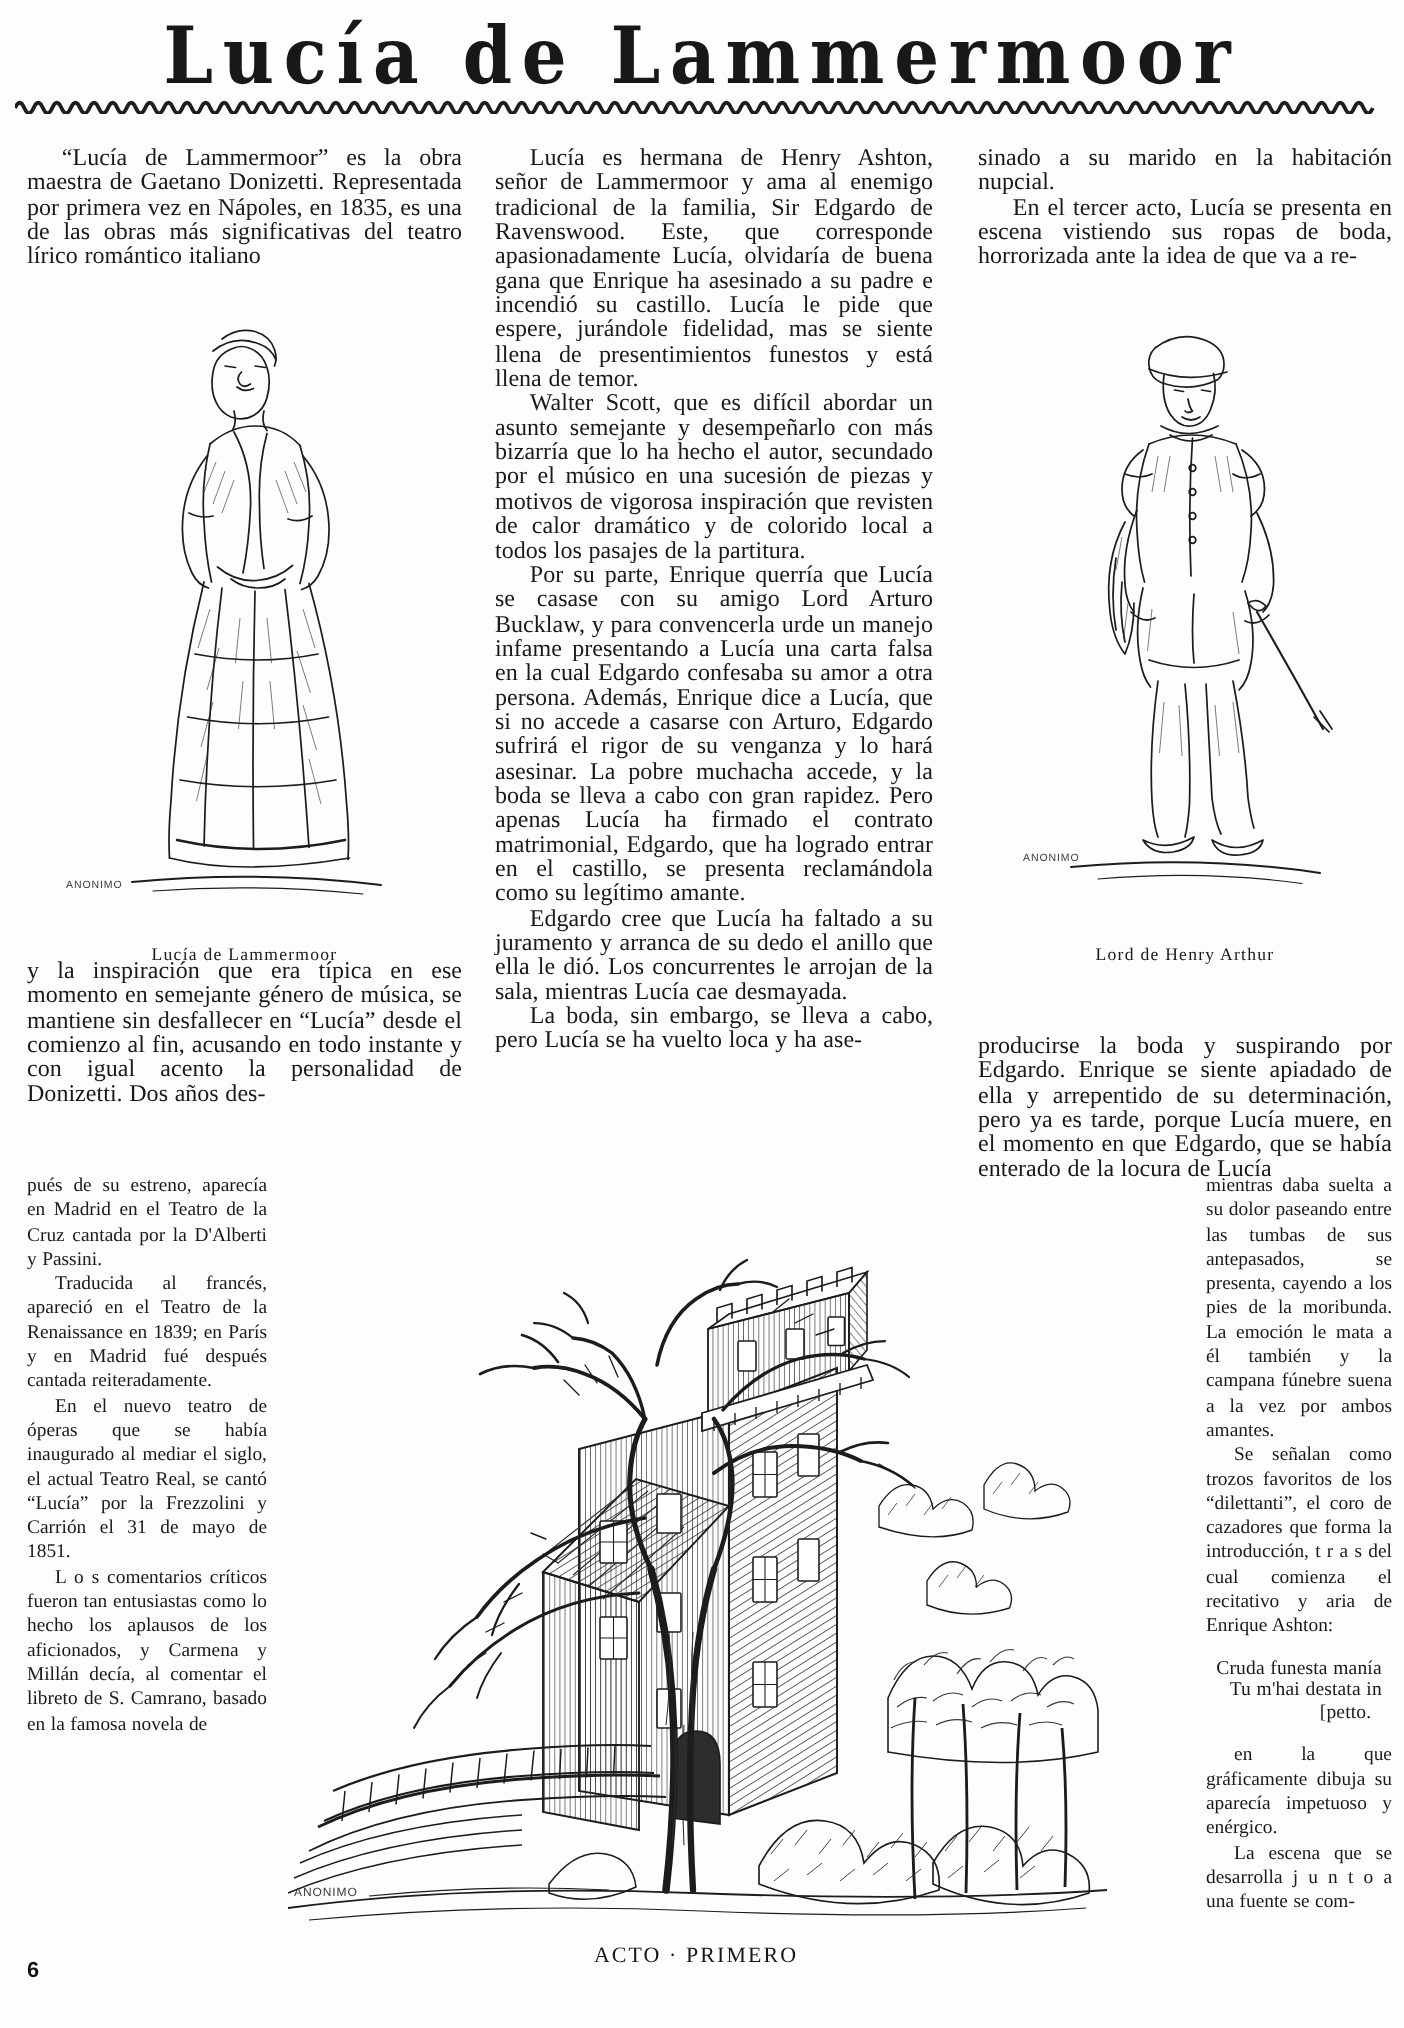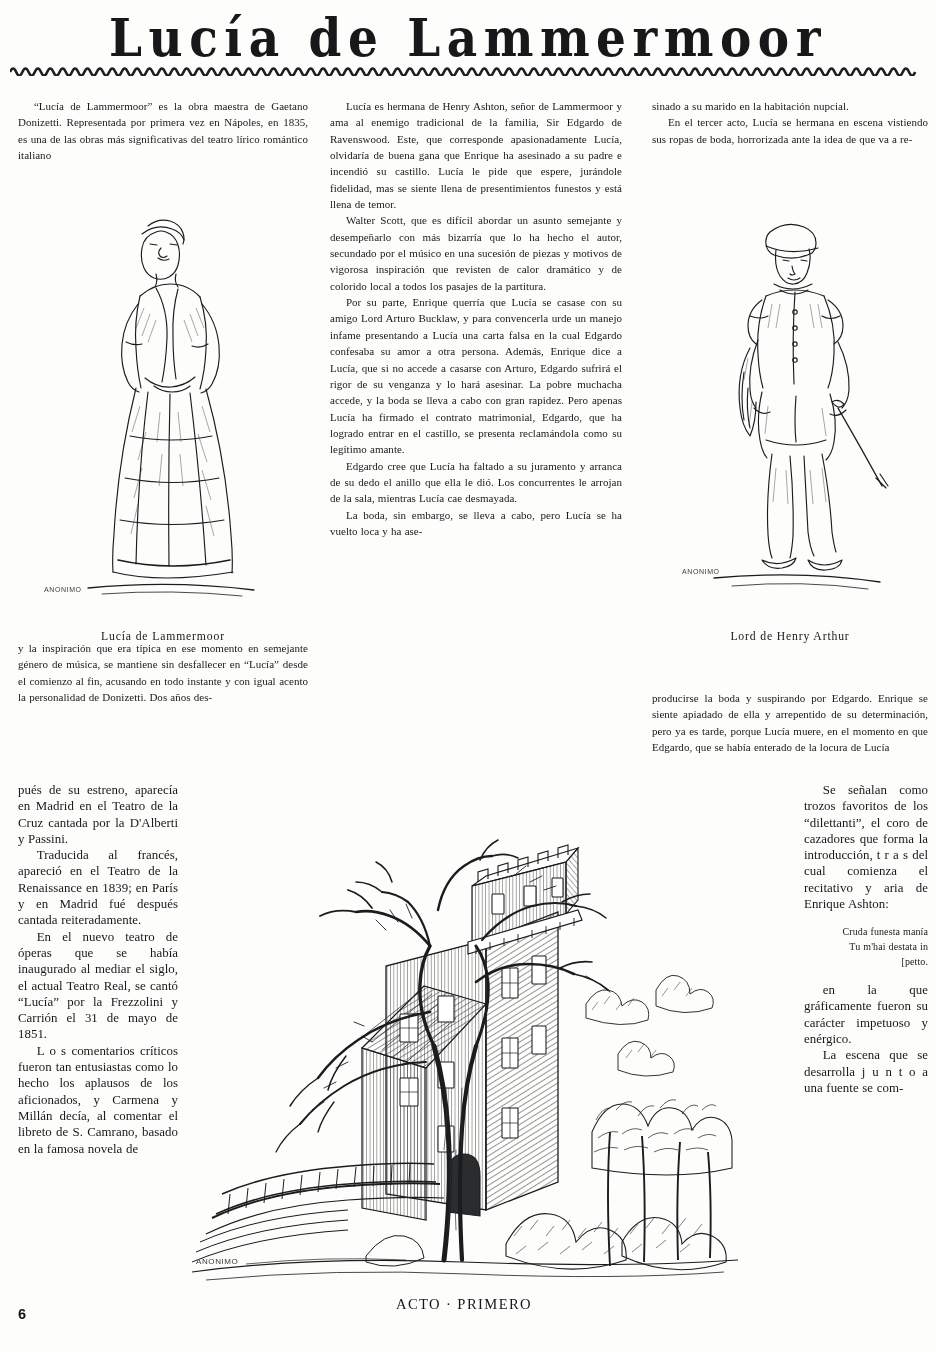--- a/index.html
+++ b/index.html
@@ -41,21 +41,21 @@
     position: absolute;
     left: 10px;
     top: 62px;
     width: 916px;
     height: 14px;
   }
 
   
   .col {
     position: absolute;
-    font-size: 11px;
+    font-size: 16px;
     line-height: 16.35px;
     text-align: justify;
     text-justify: inter-word;
     letter-spacing: 0.02px;
     word-spacing: 0.4px;
     color: #18191b;
   }
   .col p {
     margin: 0;
     text-indent: 1.45em;
@@ -71,23 +71,23 @@
   .col-right-mid { left: 652px; top: 690px; width: 276px; }
 
   .col-left-narrow  { left: 18px;  top: 782px; width: 160px; }
   .col-right-narrow { left: 804px; top: 782px; width: 124px; }
 
   .col-narrow { font-size: 12.9px; line-height: 16.3px; }
 
   
   .verse {
     margin-top: 13px;
-    font-size: 10px;
+    font-size: 13px;
     line-height: 14.6px;
-    text-align: right;
+    text-align: center;
     letter-spacing: 0.1px;
   }
   .verse .vline { display: block; white-space: nowrap; }
   .verse .vline.ind1 { padding-left: 9px; }
   .verse .vline.ind2 { padding-left: 62px; }
 
   
   .illus { position: absolute; }
   .illus svg { display: block; }
 
@@ -177,21 +177,21 @@
   <div class="col col-mid-top">
     <p>Lucía es hermana de Henry Ashton, señor de Lammermoor y ama al enemigo tradicional de la familia, Sir Edgardo de Ravenswood. Este, que corresponde apasionadamente Lucía, olvidaría de buena gana que Enrique ha asesinado a su padre e incendió su castillo. Lucía le pide que espere, jurándole fidelidad, mas se siente llena de presentimientos funestos y está llena de temor.</p>
     <p>Walter Scott, que es difícil abordar un asunto semejante y desempeñarlo con más bizarría que lo ha hecho el autor, secundado por el músico en una sucesión de piezas y motivos de vigorosa inspiración que revisten de calor dramático y de colorido local a todos los pasajes de la partitura.</p>
     <p>Por su parte, Enrique querría que Lucía se casase con su amigo Lord Arturo Bucklaw, y para convencerla urde un manejo infame presentando a Lucía una carta falsa en la cual Edgardo confesaba su amor a otra persona. Además, Enrique dice a Lucía, que si no accede a casarse con Arturo, Edgardo sufrirá el rigor de su venganza y lo hará asesinar. La pobre muchacha accede, y la boda se lleva a cabo con gran rapidez. Pero apenas Lucía ha firmado el contrato matrimonial, Edgardo, que ha logrado entrar en el castillo, se presenta reclamándola como su legítimo amante.</p>
     <p>Edgardo cree que Lucía ha faltado a su juramento y arranca de su dedo el anillo que ella le dió. Los concurrentes le arrojan de la sala, mientras Lucía cae desmayada.</p>
     <p>La boda, sin embargo, se lleva a cabo, pero Lucía se ha vuelto loca y ha ase-</p>
   </div>
 
   <div class="col col-right-top">
     <p class="noind">sinado a su marido en la habitación nupcial.</p>
-    <p>En el tercer acto, Lucía se hermana en escena vistiendo sus ropas de boda, horrorizada ante la idea de que va a re-</p>
+    <p>En el tercer acto, Lucía se presenta en escena vistiendo sus ropas de boda, horrorizada ante la idea de que va a re-</p>
   </div>
 
   <div class="illus illus-lucia">
     <svg viewBox="0 0 268 418">
       <g fill="none" stroke="#1b1c1e" stroke-width="1.15" stroke-linecap="round" stroke-linejoin="round">
 
         <path d="M126 36 q-12 4 -14 16 q-2 12 2 20 q3 7 10 10 q8 3 15 -1 q7 -4 9 -12 q3 -11 0 -20 q-3 -10 -12 -13 q-5 -2 -10 0 z"></path>
         <path d="M112 38 q14 -11 30 -5 q9 3 12 11"></path>
         <path d="M118 30 q10 -8 22 -5 q10 3 13 12 q2 6 0 11"></path>
         <path d="M131 52 q-4 4 -1 8 q3 3 7 0"></path>
@@ -319,27 +319,28 @@
   </div>
 
   <div class="col col-narrow col-left-narrow">
     <p class="noind">pués de su estreno, aparecía en Madrid en el Teatro de la Cruz cantada por la D'Alberti y Passini.</p>
     <p>Traducida al francés, apareció en el Teatro de la Renaissance en 1839; en París y en Madrid fué después cantada reiteradamente.</p>
     <p>En el nuevo teatro de óperas que se había inaugurado al mediar el siglo, el actual Teatro Real, se cantó “Lucía” por la Frezzolini y Carrión el 31 de mayo de 1851.</p>
     <p>L o s  comentarios críticos fueron tan entusiastas como lo hecho los aplausos de los aficionados, y Carmena y Millán decía, al comentar el libreto de S. Camrano, basado en la famosa novela de</p>
   </div>
 
   <div class="col col-narrow col-right-narrow">
+    <p class="noind">mientras daba suelta a su dolor paseando entre las tumbas de sus antepasados, se presenta, cayendo a los pies de la moribunda. La emoción le mata a él también y la campana fúnebre suena a la vez por ambos amantes.</p>
     <p>Se señalan como trozos favoritos de los “dilettanti”, el coro de cazadores que forma la introducción, t r a s  del cual comienza el recitativo y aria de Enrique Ashton:</p>
     <div class="verse">
       <span class="vline">Cruda funesta manía</span>
       <span class="vline ind1">Tu m'hai destata in</span>
       <span class="vline ind2">[petto.</span>
     </div>
-    <p style="margin-top:13px">en la que gráficamente fueron su carácter impetuoso y enérgico.</p>
+    <p style="margin-top:13px">en la que gráficamente dibuja su aparecía impetuoso y enérgico.</p>
     <p>La escena que se desarrolla j u n t o a una fuente se com-</p>
   </div>
 
   <div class="illus illus-acto">
     <svg viewBox="0 0 556 498">
       <defs>
         <pattern id="hatchA" width="5" height="5" patternUnits="userSpaceOnUse" patternTransform="rotate(58)">
           <line x1="0" y1="0" x2="0" y2="5" stroke="#2b2c2e" stroke-width="1"></line>
         </pattern>
         <pattern id="hatchB" width="4" height="4" patternUnits="userSpaceOnUse" patternTransform="rotate(-40)">

